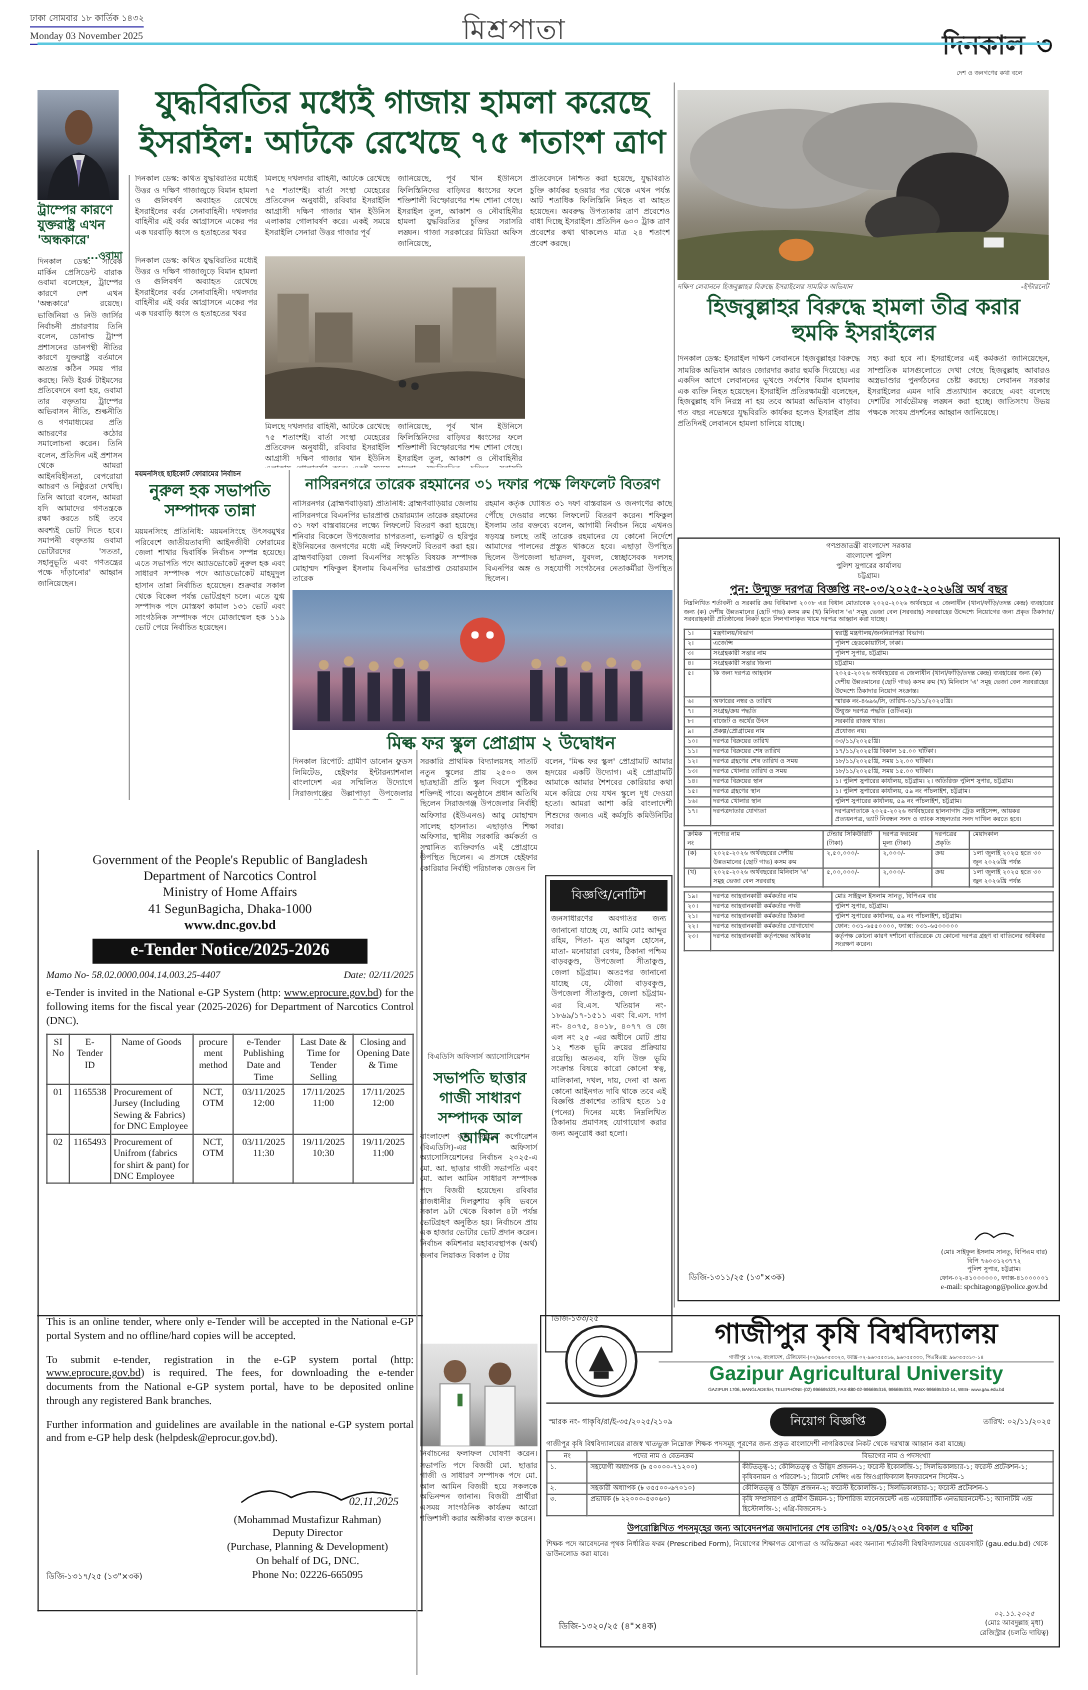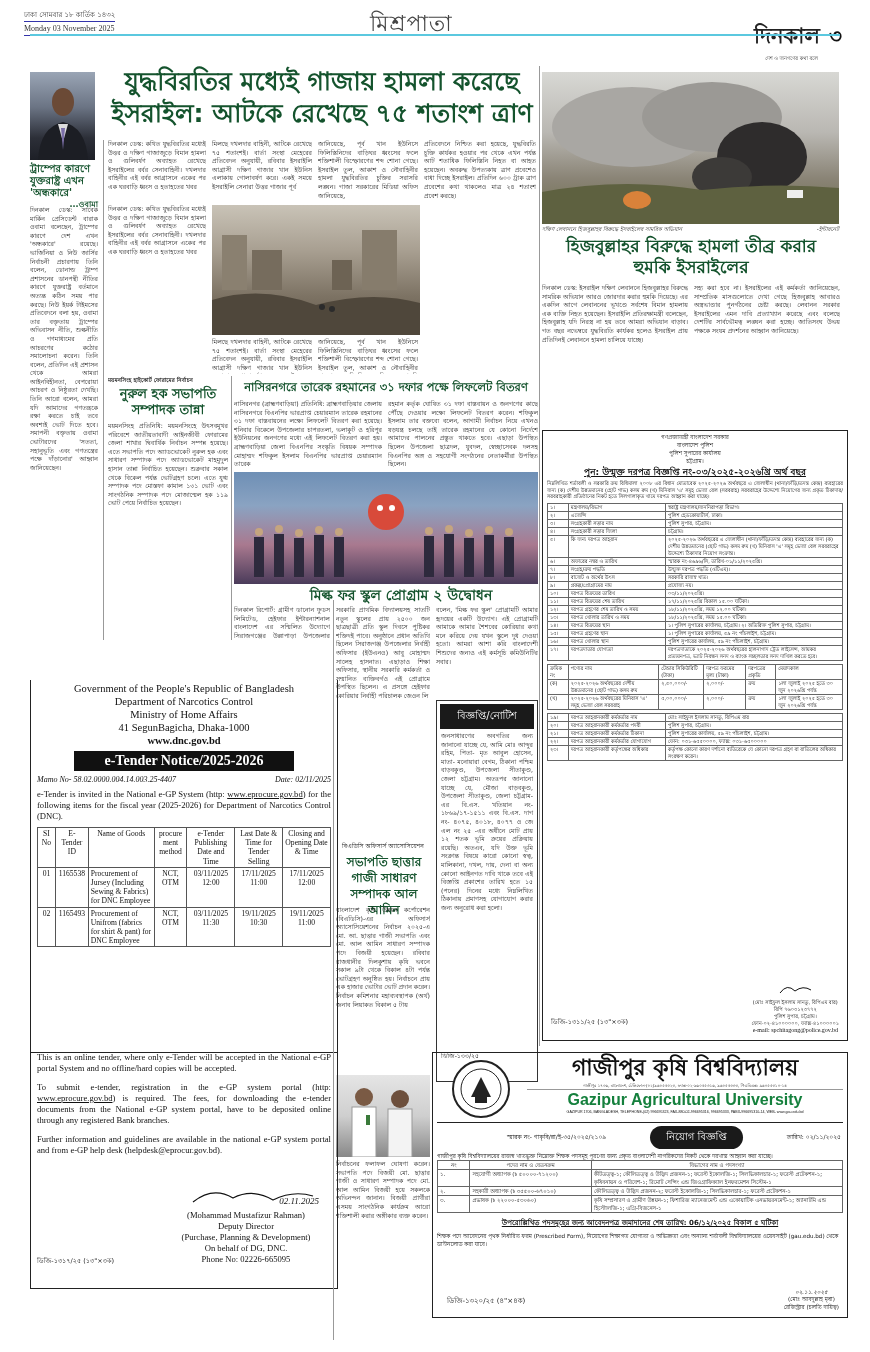--- a/index.html
+++ b/index.html
@@ -421,21 +421,21 @@
         <rect x="24" y="38" width="12" height="6" fill="#222"></rect>
       </svg>
     </div>
     <div style="flex:1;text-align:center;">
       <div style="font-size:22px;font-weight:bold;line-height:30px;">গাজীপুর কৃষি বিশ্ববিদ্যালয়</div>
       <div style="font-size:4px;line-height:6px;border-bottom:1px solid #999;">গাজীপুর ১৭০৬, বাংলাদেশ, টেলিফোন-(০২)৯৬০৫৫৩২৩, ফ্যাক্স-০২-৯৬০৫৫৩১৬, ৯৬০৫৫৩৩৩, পিএবিএক্স: ৯৬০৫৫৩১০-১৪</div>
       <div style="font-family:'Liberation Sans',sans-serif;font-weight:bold;font-size:16px;line-height:20px;color:#15803d;">Gazipur Agricultural University</div>
       <div style="font-family:'Liberation Sans',sans-serif;font-size:3.6px;line-height:5px;">GAZIPUR 1706, BANGLADESH, TELEPHONE-(02) 996695323, FAX-880-02-996695316, 996695333, PABX-996695310-14, WEB- www.gau.edu.bd</div>
     </div>
   </div>
-  <div style="border-top:1.5px solid #222;margin-top:3px;display:flex;justify-content:flex-end;align-items:center;padding:3px 2px;font-size:6px;gap:44px;">
+  <div style="border-top:1.5px solid #222;margin-top:3px;display:flex;justify-content:space-between;align-items:center;padding:3px 2px;font-size:6px;gap:44px;">
     <span>স্মারক নং- গাকৃবি/রা/ই-৩৫/২০২৫/২১০৯</span>
     <span style="background:#1a1a1a;color:#fff;font-size:10px;padding:3px 16px;border-radius:12px;">নিয়োগ বিজ্ঞপ্তি</span>
     <span>তারিখ: ০২/১১/২০২৫</span>
   </div>
   <div style="font-size:5.6px;line-height:8px;">গাজীপুর কৃষি বিশ্ববিদ্যালয়ের রাজস্ব খাতভুক্ত নিম্নোক্ত শিক্ষক পদসমূহ পূরণের জন্য প্রকৃত বাংলাদেশী নাগরিকদের নিকট থেকে দরখাস্ত আহ্বান করা যাচ্ছে।</div>
   <table class="small" style="font-size:5.4px;line-height:8px;">
     <thead>
       <tr>
         <th style="width:8%;text-align:center;">নং</th>
         <th style="width:30%;text-align:center;">পদের নাম ও বেতনক্রম</th>
@@ -453,21 +453,21 @@
         <td>সহকারী অধ্যাপক (৳ ৩৫৫০০-৬৭০১০)</td>
         <td>কৌলিতত্ত্ব ও উদ্ভিদ প্রজনন-২; ফরেস্ট ইকোলজি-১; সিলভিকালচার-১; ফরেস্ট প্রটেকশন-১</td>
       </tr>
       <tr>
         <td>৩.</td>
         <td>প্রভাষক (৳ ২২০০০-৫৩০৬০)</td>
         <td>কৃষি সম্প্রসারণ ও গ্রামীণ উন্নয়ন-১; ফিশারিজ ম্যানেজমেন্ট এন্ড একোয়াটিক এনভায়রনমেন্ট-১; অ্যানাটমি এন্ড হিস্টোলজি-১; এগ্রি-বিজনেস-১</td>
       </tr>
     </tbody>
   </table>
-  <div style="text-align:center;font-weight:bold;font-size:7px;text-decoration:underline;margin-top:4px;">উপরোল্লিখিত পদসমূহের জন্য আবেদনপত্র জমাদানের শেষ তারিখ: 06/১২/২০২৫ বিকাল ৫ ঘটিকা</div>
+  <div style="text-align:center;font-weight:bold;font-size:7px;text-decoration:underline;margin-top:4px;">উপরোল্লিখিত পদসমূহের জন্য আবেদনপত্র জমাদানের শেষ তারিখ: ০২/05/২০২৫ বিকাল ৫ ঘটিকা</div>
   <div style="font-size:5.6px;line-height:8px;margin-top:3px;">শিক্ষক পদে আবেদনের পৃথক নির্ধারিত ফরম (Prescribed Form), নিয়োগের শিক্ষাগত যোগ্যতা ও অভিজ্ঞতা এবং অন্যান্য শর্তাবলী বিশ্ববিদ্যালয়ের ওয়েবসাইট (gau.edu.bd) থেকে ডাউনলোড করা যাবে।</div>
   <div style="position:absolute;right:8px;bottom:6px;text-align:center;font-size:5.6px;line-height:7.5px;">
     <div style="font-style:italic;">০২.১১.২০২৫</div>
     <div>(মোঃ আবদুল্লাহ মৃধা)</div>
     <div>রেজিস্ট্রার (চলতি দায়িত্ব)</div>
   </div>
   <div style="position:absolute;left:14px;bottom:10px;font-size:7px;">ডিজি-১৩২০/২৫ (৪"×৪ক)</div>
 </div>
 
 <div class="abs rule-v" style="left:103px;top:140px;height:500px;"></div>

